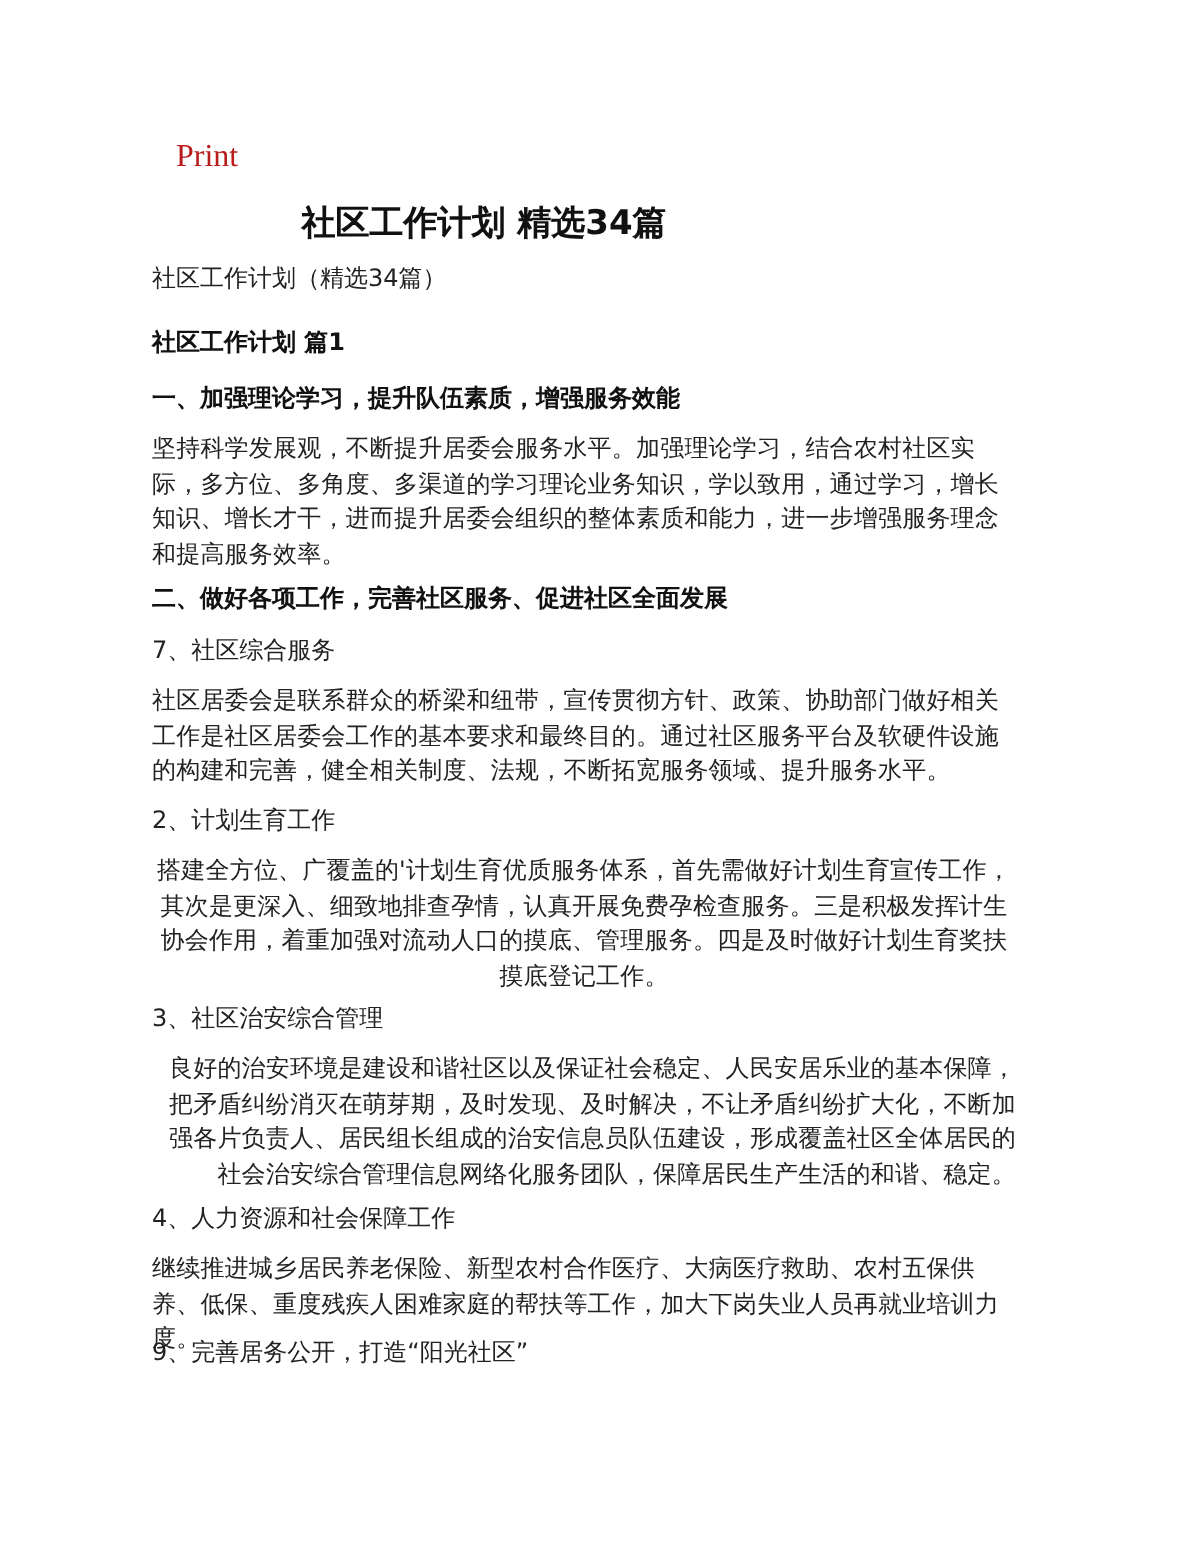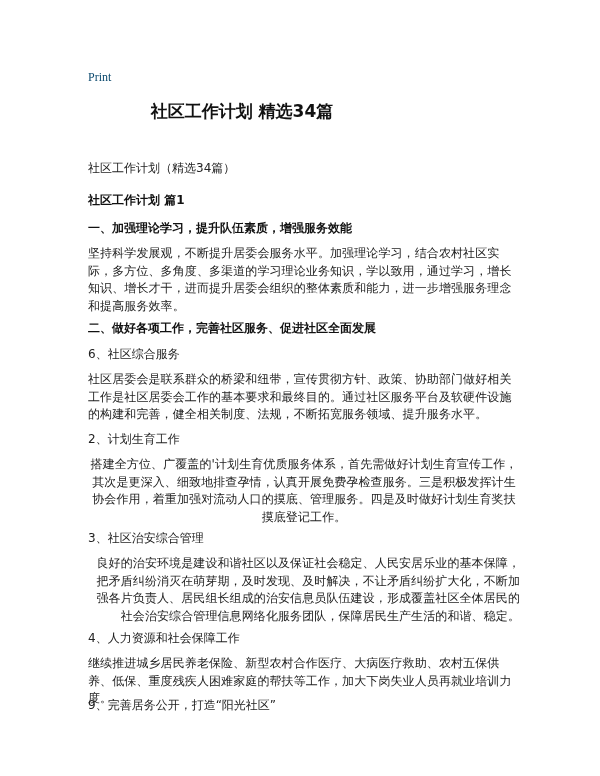--- a/index.html
+++ b/index.html
@@ -1,40 +1,40 @@
 <!DOCTYPE html>
 <html><head>
 <meta charset="utf-8">
 <style>
   html, body { margin: 0; padding: 0; background: #ffffff; }
   body { width: 600px; height: 776px; overflow: hidden; position: relative; color: #1a1a1a; font-family: "DejaVu Sans", "Liberation Sans", sans-serif; }
-  .print { position: absolute; left: 88px; top: 70px; font-family: "Liberation Serif", "DejaVu Serif", serif; font-size: 12px; color: #0c4a6e; }
+  .print { position: absolute; left: 88px; top: 70px; font-family: "Liberation Serif", "DejaVu Serif", serif; font-size: 16px; color: #b91c1c; }
   .title { position: absolute; left: 0; top: 100px; width: 484px; text-align: center; font-size: 17px; font-weight: bold; color: #111; letter-spacing: 0px; }
-  .block { position: absolute; left: 88px; width: 432px; font-size: 12px; line-height: 18px; color: #222; margin-top: 29px; }
+  .block { position: absolute; left: 76px; width: 432px; font-size: 12px; line-height: 18px; color: #222; }
   .bold { font-weight: bold; color: #111; }
   .para { line-height: 17.5px; letter-spacing: 0.1px; }
 </style>
 </head>
 <body>
 
 <div class="print">Print</div>
 
 <div class="title">社区工作计划 精选34篇</div>
 
 <div class="block" style="top:130px;">社区工作计划（精选34篇）</div>
 
 <div class="block bold" style="top:162px;">社区工作计划 篇1</div>
 
 <div class="block bold" style="top:190px;">一、加强理论学习，提升队伍素质，增强服务效能</div>
 
 <div class="block para" style="top:216px;">坚持科学发展观，不断提升居委会服务水平。加强理论学习，结合农村社区实际，多方位、多角度、多渠道的学习理论业务知识，学以致用，通过学习，增长知识、增长才干，进而提升居委会组织的整体素质和能力，进一步增强服务理念和提高服务效率。</div>
 
 <div class="block bold" style="top:290px;">二、做好各项工作，完善社区服务、促进社区全面发展</div>
 
-<div class="block" style="top:316px;">6、社区综合服务</div>
+<div class="block" style="top:316px;">7、社区综合服务</div>
 
 <div class="block para" style="top:342px;">社区居委会是联系群众的桥梁和纽带，宣传贯彻方针、政策、协助部门做好相关工作是社区居委会工作的基本要求和最终目的。通过社区服务平台及软硬件设施的构建和完善，健全相关制度、法规，不断拓宽服务领域、提升服务水平。</div>
 
 <div class="block" style="top:401px;">2、计划生育工作</div>
 
 <div class="block para" style="top:427px;text-align:center;">搭建全方位、广覆盖的'计划生育优质服务体系，首先需做好计划生育宣传工作，其次是更深入、细致地排查孕情，认真开展免费孕检查服务。三是积极发挥计生协会作用，着重加强对流动人口的摸底、管理服务。四是及时做好计划生育奖扶摸底登记工作。</div>
 
 <div class="block" style="top:500px;">3、社区治安综合管理</div>
 
 <div class="block para" style="top:526px;text-align:right;">良好的治安环境是建设和谐社区以及保证社会稳定、人民安居乐业的基本保障，把矛盾纠纷消灭在萌芽期，及时发现、及时解决，不让矛盾纠纷扩大化，不断加强各片负责人、居民组长组成的治安信息员队伍建设，形成覆盖社区全体居民的社会治安综合管理信息网络化服务团队，保障居民生产生活的和谐、稳定。</div>

